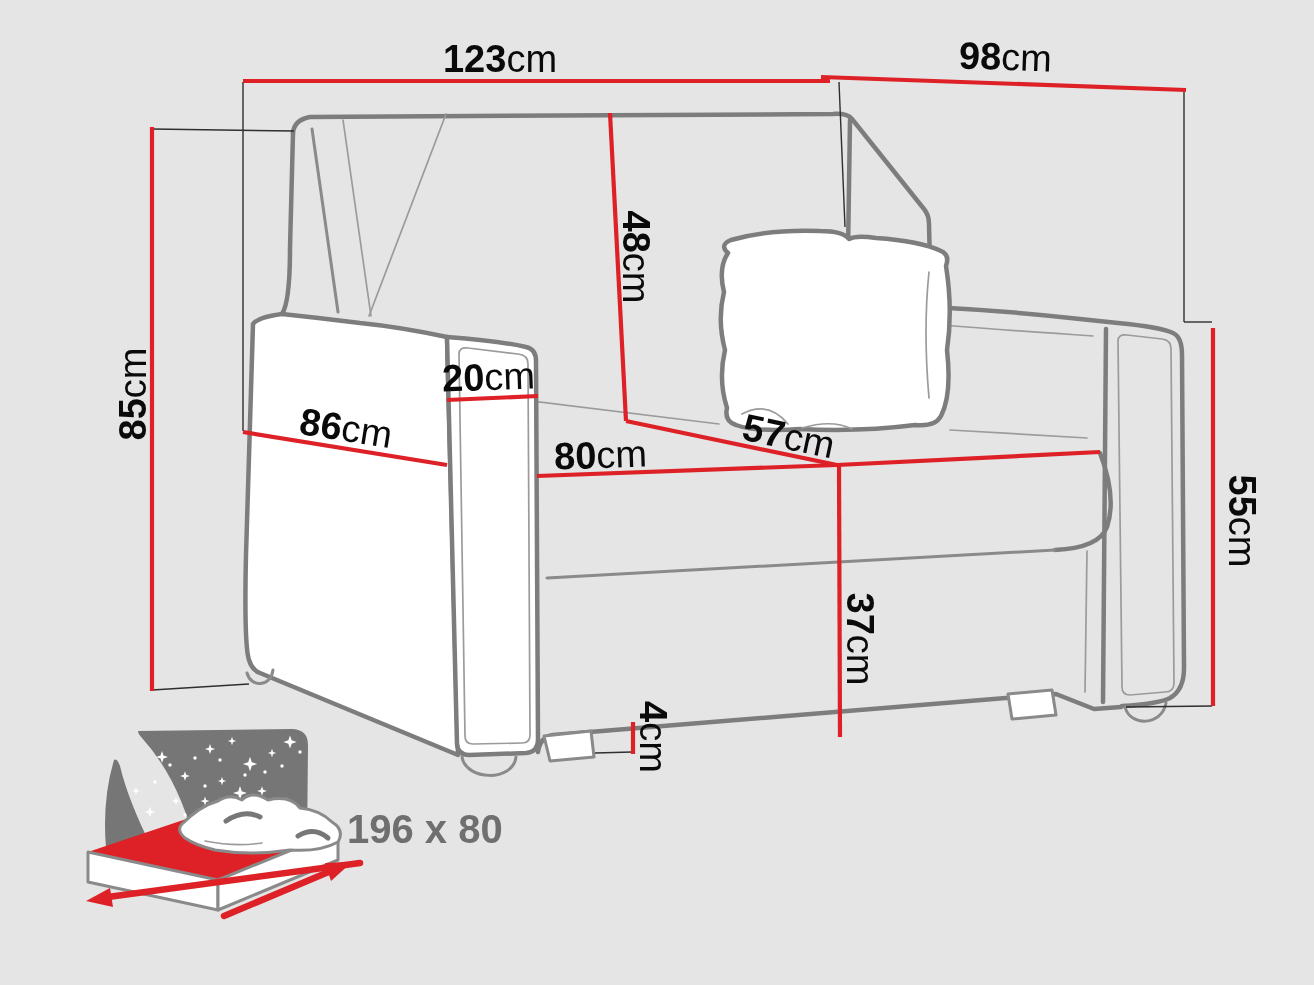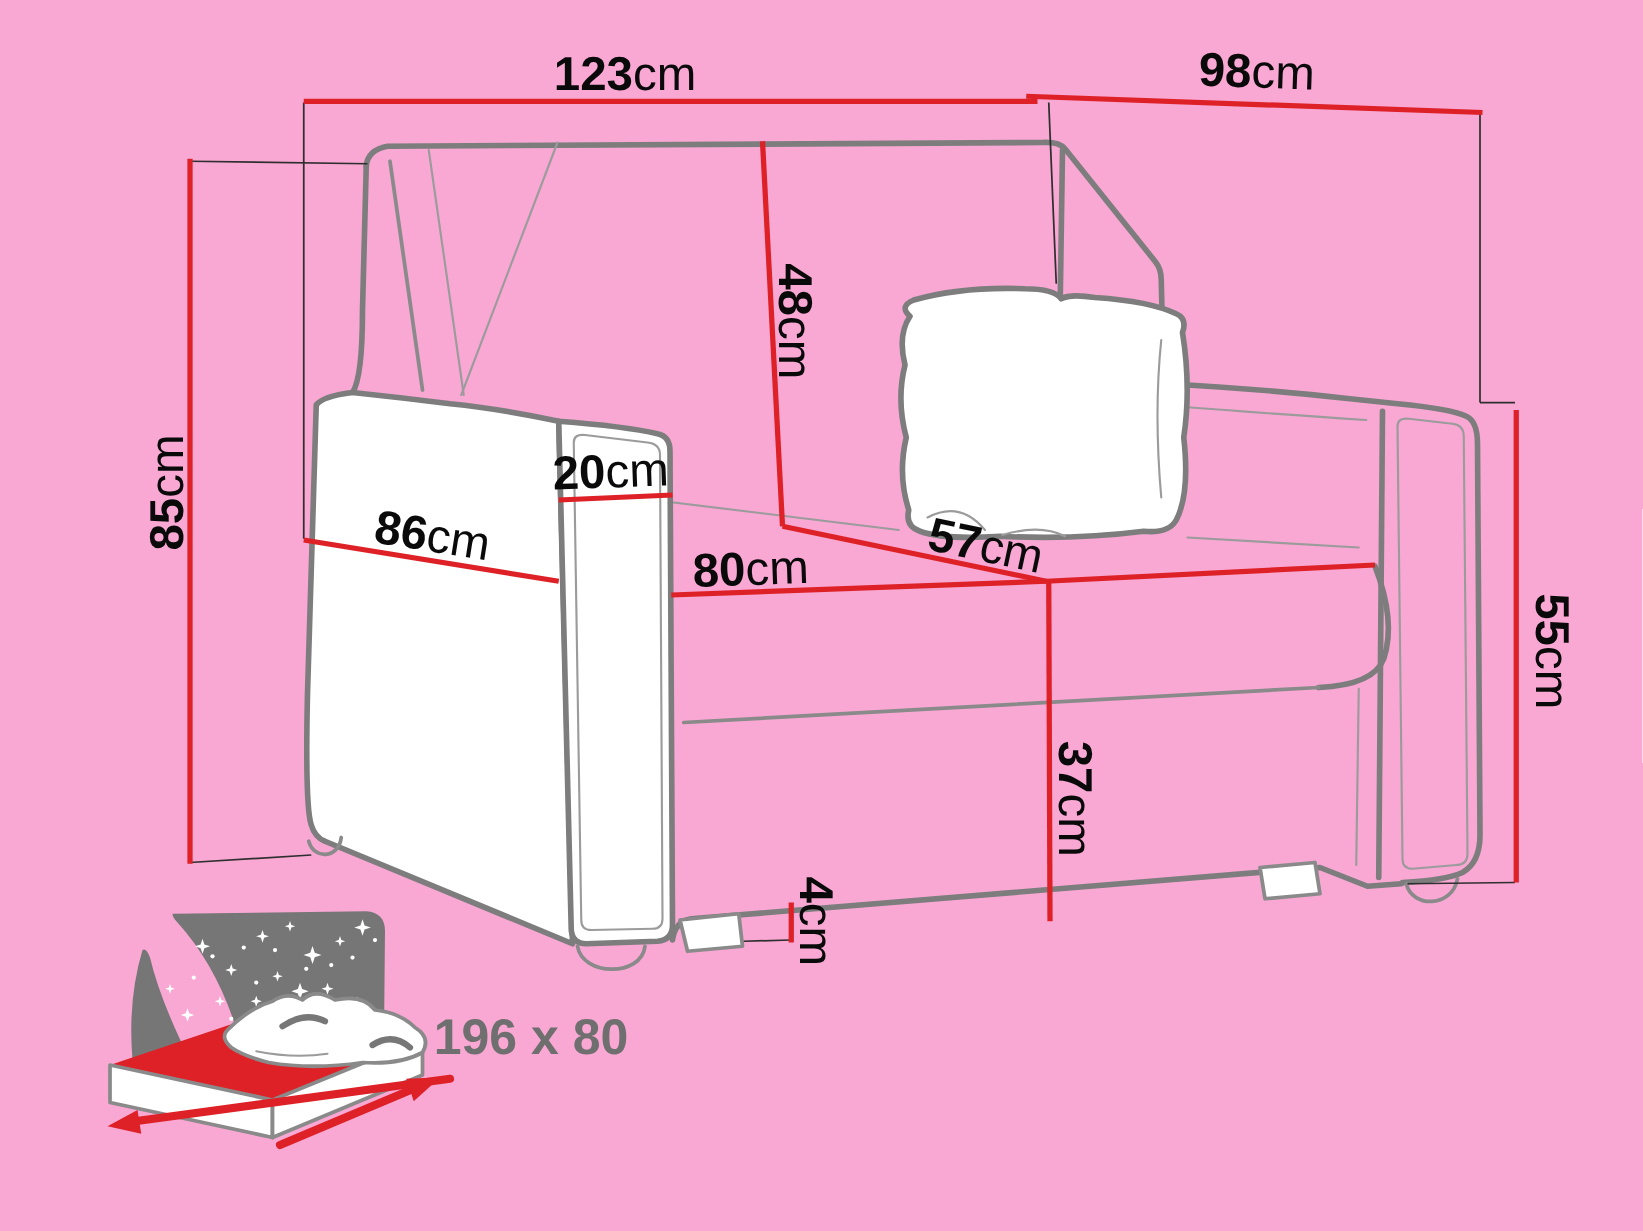--- a/index.html
+++ b/index.html
@@ -1,16 +1,16 @@
 <!DOCTYPE html>
 <html><head>
 <meta charset="utf-8">
 <style>
   html,body{margin:0;padding:0;background:#ffffff;}
-  .stage{position:relative;width:1314px;height:985px;background:#f9a8d4;overflow:hidden;
+  .stage{position:relative;width:1314px;height:985px;background:#e5e5e5;overflow:hidden;
          font-family:"Liberation Sans",sans-serif;}
   svg{display:block}
   
   .thick{fill:none;stroke:#7d7d7d;stroke-width:4.5;stroke-linecap:round;stroke-linejoin:round;}
   .med{fill:none;stroke:#8a8a8a;stroke-width:3;stroke-linecap:round;stroke-linejoin:round;}
   .thin{fill:none;stroke:#9b9b9b;stroke-width:1.7;stroke-linecap:round;}
   .whitefill{fill:#ffffff;}
   .ext{fill:none;stroke:#2f2f2f;stroke-width:1.4;}
   .red{fill:none;stroke:#dd2127;stroke-width:4.2;stroke-linecap:butt;}
   .dimtext{font-family:"Liberation Sans",sans-serif;font-size:38px;fill:#0a0a0a;}

